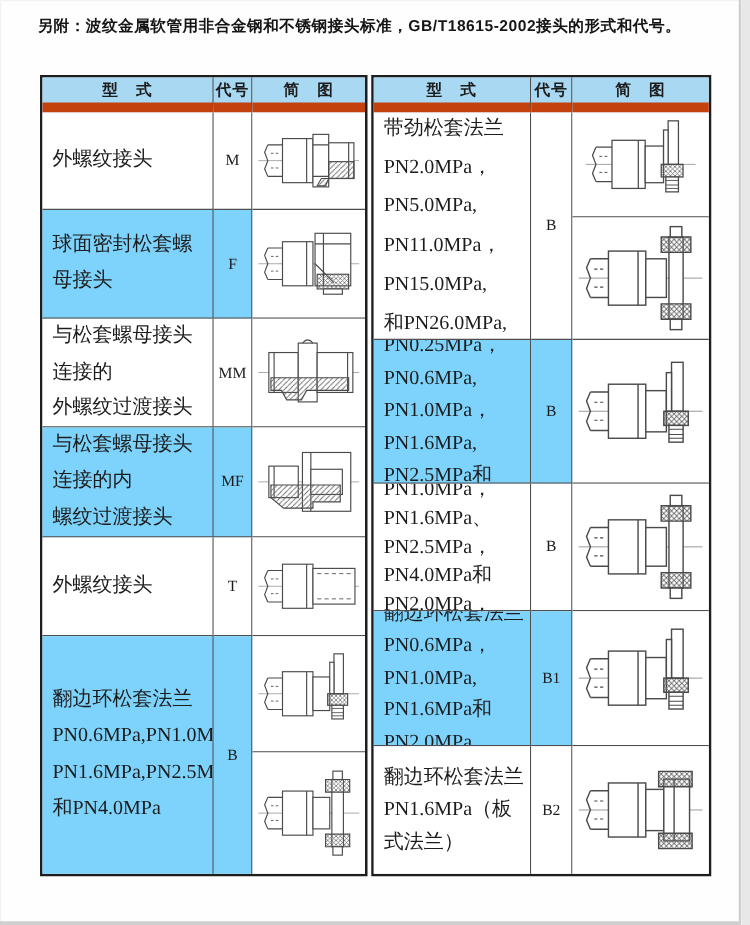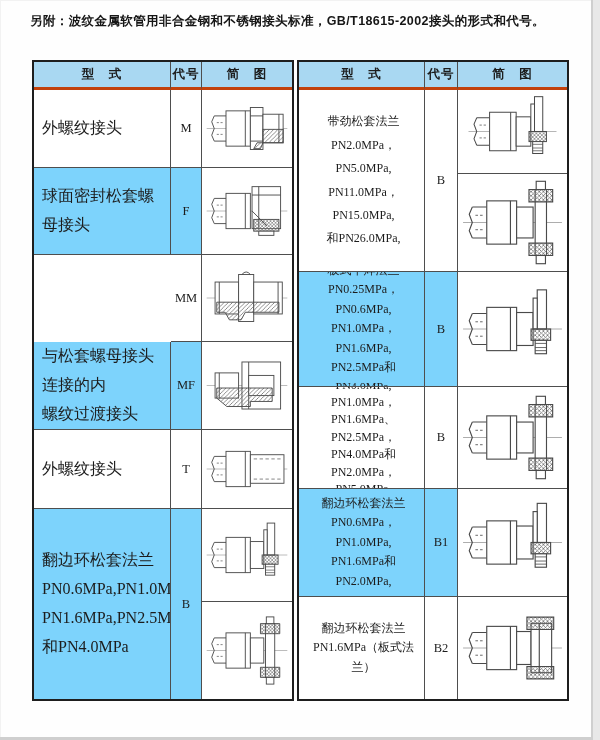--- a/index.html
+++ b/index.html
@@ -24,25 +24,25 @@
   .tbl-right { grid-template-columns: 126px 33px 109px; grid-template-rows: 28px 84px 98px 115px 102px 108px 102px; }
   .cell {
     border-right: 1px solid #4e4e4e; border-bottom: 1px solid #4e4e4e;
     display: flex; align-items: center; overflow: hidden; background: #fff;
   }
   .cell.last-col { border-right: none; }
   .cell.last-row { border-bottom: none; }
   .hdr {
     background: #a9d8f2; justify-content: center;
     font-weight: bold; font-size: 12.5px; letter-spacing: 1px;
-    border-bottom: 3px solid #c2410c;
+    border-bottom: 8px solid #c2410c;
   }
   .type-cell { padding: 4px 4px 4px 8px; font-size: 16px; line-height: 1.8; font-family: "Liberation Serif", serif; }
   .type-cell span { white-space: pre-line; }
-  .tbl-right .type-cell { font-size: 12px; line-height: 1.62; text-align: center; }
+  .tbl-right .type-cell { font-size: 16px; line-height: 1.62; }
   .tbl-right .type-cell.roomy { line-height: 1.95; }
   .tbl-right .type-cell.tight { line-height: 1.45; }
   .code-cell { justify-content: center; font-size: 12.5px; font-family: "Liberation Serif", serif; }
   .hl { background: #7dd3fc; }
   .diag-cell { justify-content: center; padding: 3px; }
   .diag { width: 100%; height: 100%; max-height: 100%; }
   .defs-holder { position: absolute; width: 0; height: 0; overflow: hidden; }
 </style>
 </head>
 <body>
@@ -195,20 +195,24 @@
           <span>F</span>
         </div>
       <div class="cell diag-cell last-col" style="grid-area:3/3">
         <svg class="diag" viewBox="0 0 100 84">
             <use href="#sym-cl" width="100" height="84"></use>
             <use href="#sym-hose" width="100" height="84"></use>
             <use href="#sym-f" width="100" height="84"></use>
           </svg>
       </div>
 
+      <div class="cell type-cell" style="grid-area:4/1">
+          <span>与松套螺母接头连接的
+外螺纹过渡接头</span>
+        </div>
       <div class="cell code-cell" style="grid-area:4/2">
           <span>MM</span>
         </div>
       <div class="cell diag-cell last-col" style="grid-area:4/3">
         <svg class="diag" viewBox="0 0 100 84">
             <use href="#sym-cl" width="100" height="84"></use>
             <use href="#sym-mm" width="100" height="84"></use>
           </svg>
       </div>
 

